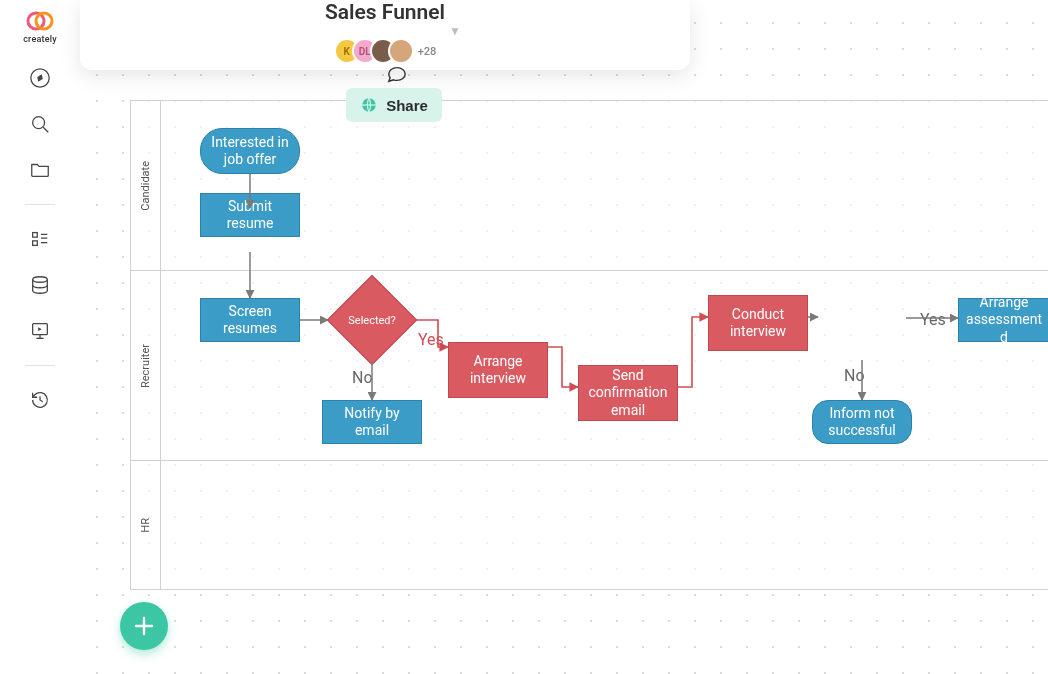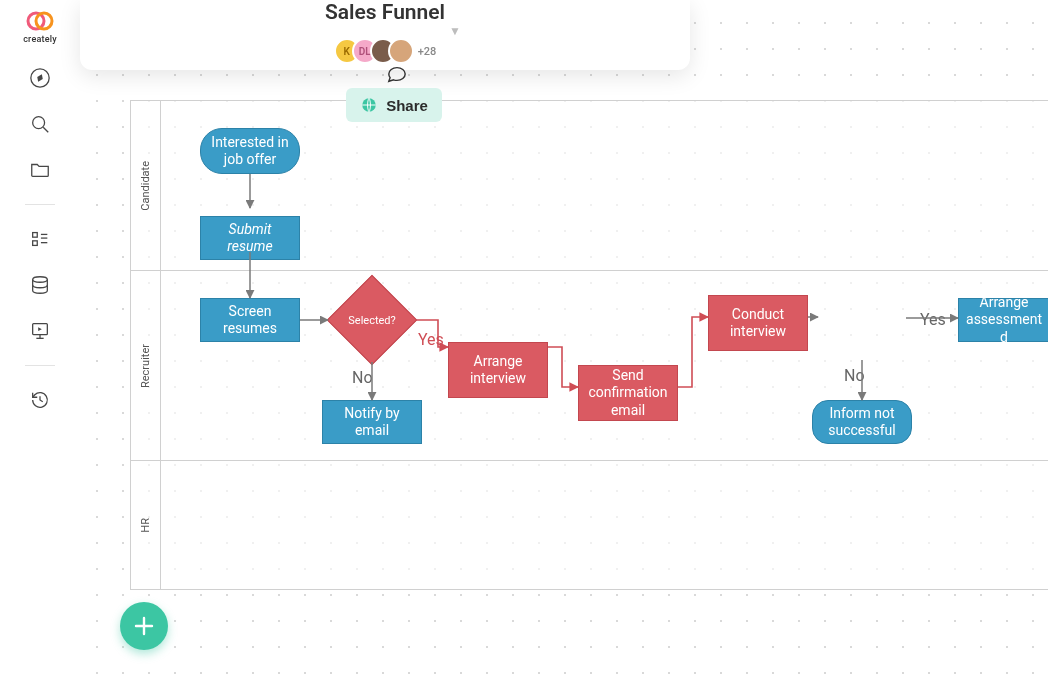--- a/index.html
+++ b/index.html
@@ -172,21 +172,21 @@
           <div class="lane-head">
               <span>HR</span>
             </div>
           <div class="lane-body"></div>
         </div>
       </div>
 
       <div class="node start" style="left:70px; top:28px;">
         <span>Interested in job offer</span>
       </div>
-      <div class="node proc" style="left:70px; top:116px;font-style:italic;">
+      <div class="node proc" style="left:70px; top:93px;">
         <span>Submit resume</span>
       </div>
 
       <div class="node proc" style="left:70px; top:198px;">
         <span>Screen resumes</span>
       </div>
 
       <div class="diamond" style="left:210px; top:188px;">
         <div class="dshape d-red"></div>
         <div class="dlabel">

